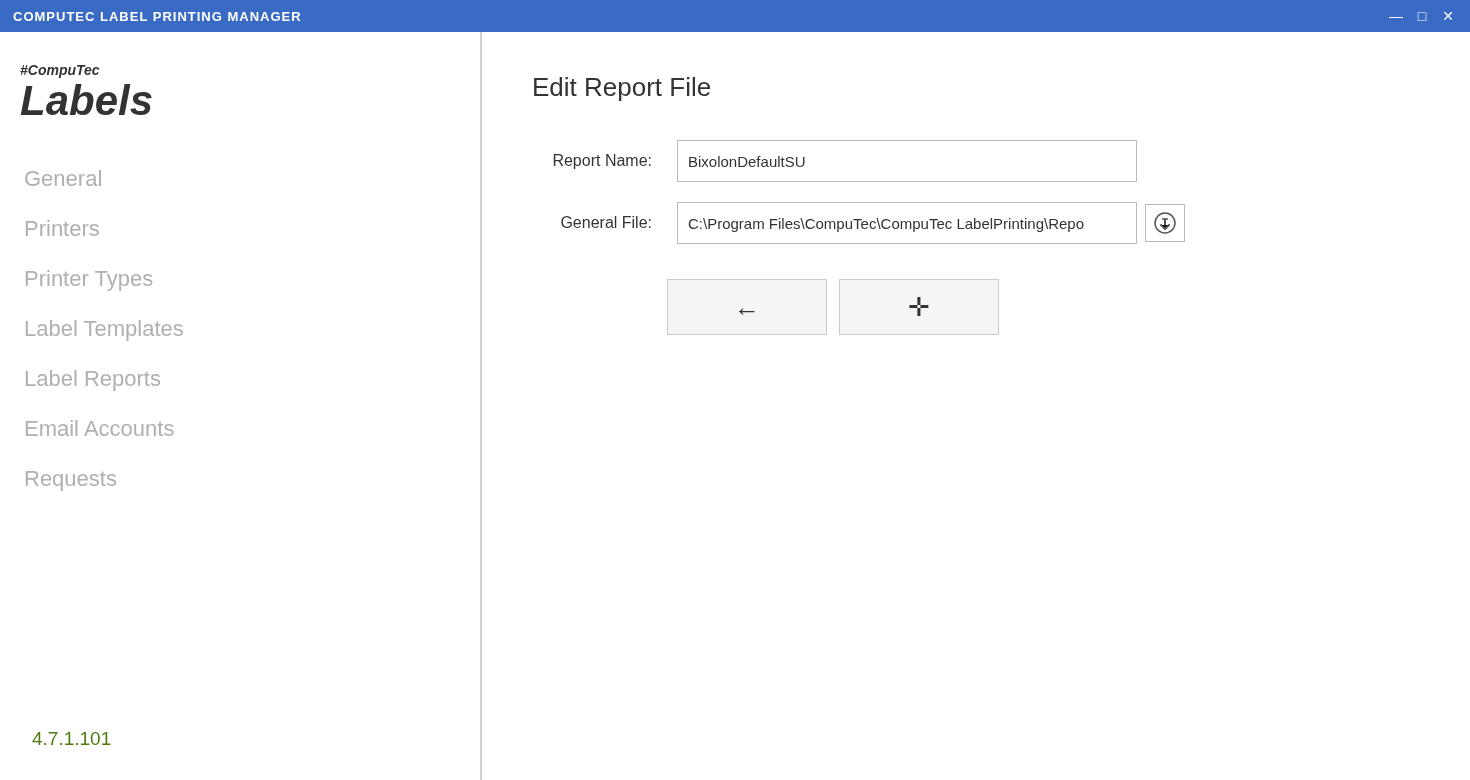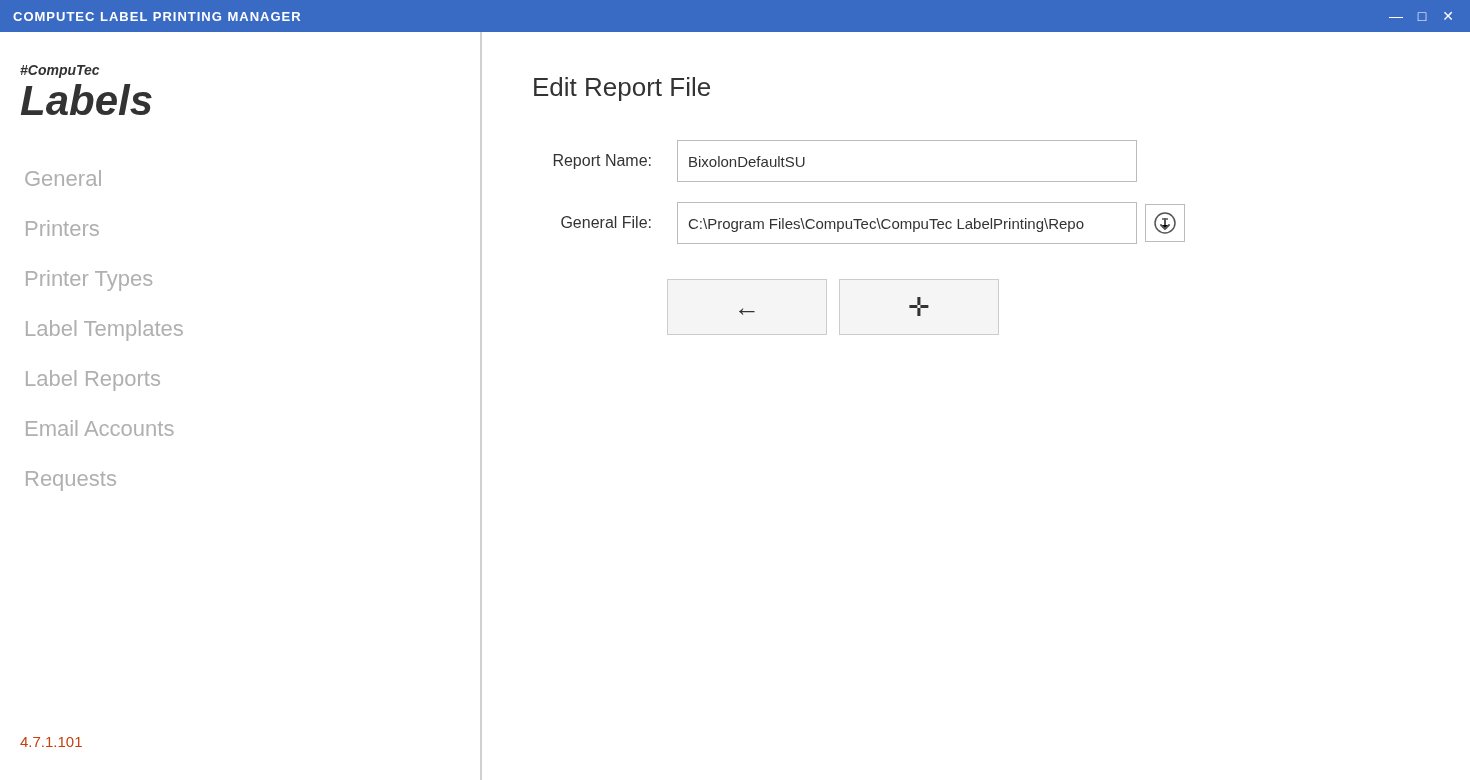--- a/index.html
+++ b/index.html
@@ -88,23 +88,23 @@
     .nav-item {
       padding: 12px 24px;
       font-size: 22px;
       color: #b0b0b0;
       cursor: pointer;
       font-weight: 400;
     }
 
     .version-text {
       margin-top: auto;
-      padding: 10px 20px;
-      font-size: 15px;
-      color: #c2410c;
+      padding: 10px 32px;
+      font-size: 19px;
+      color: #4d7c0f;
     }
 
     
     .divider {
       width: 2px;
       background: #d0d0d0;
       flex-shrink: 0;
     }
 
     

